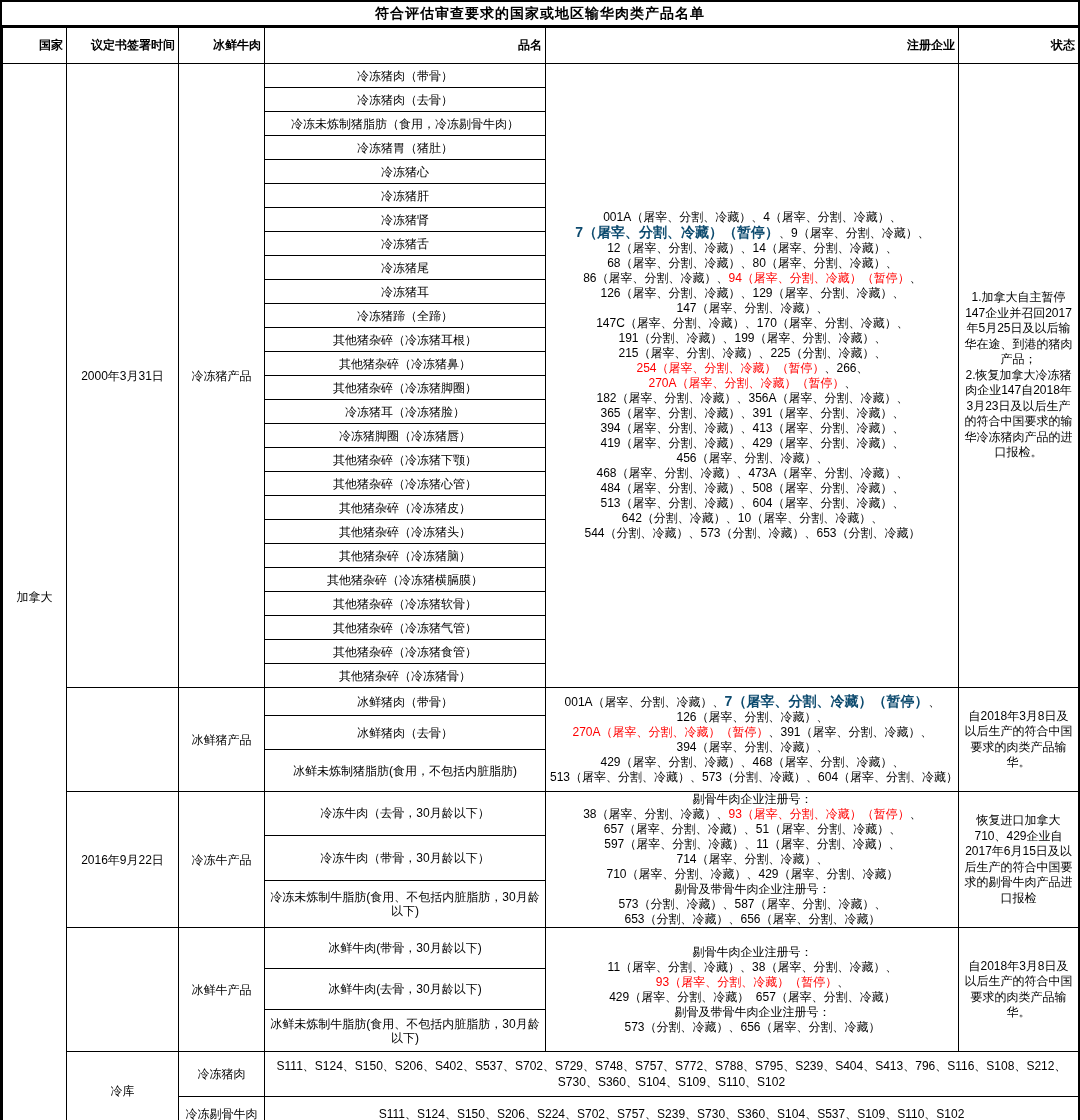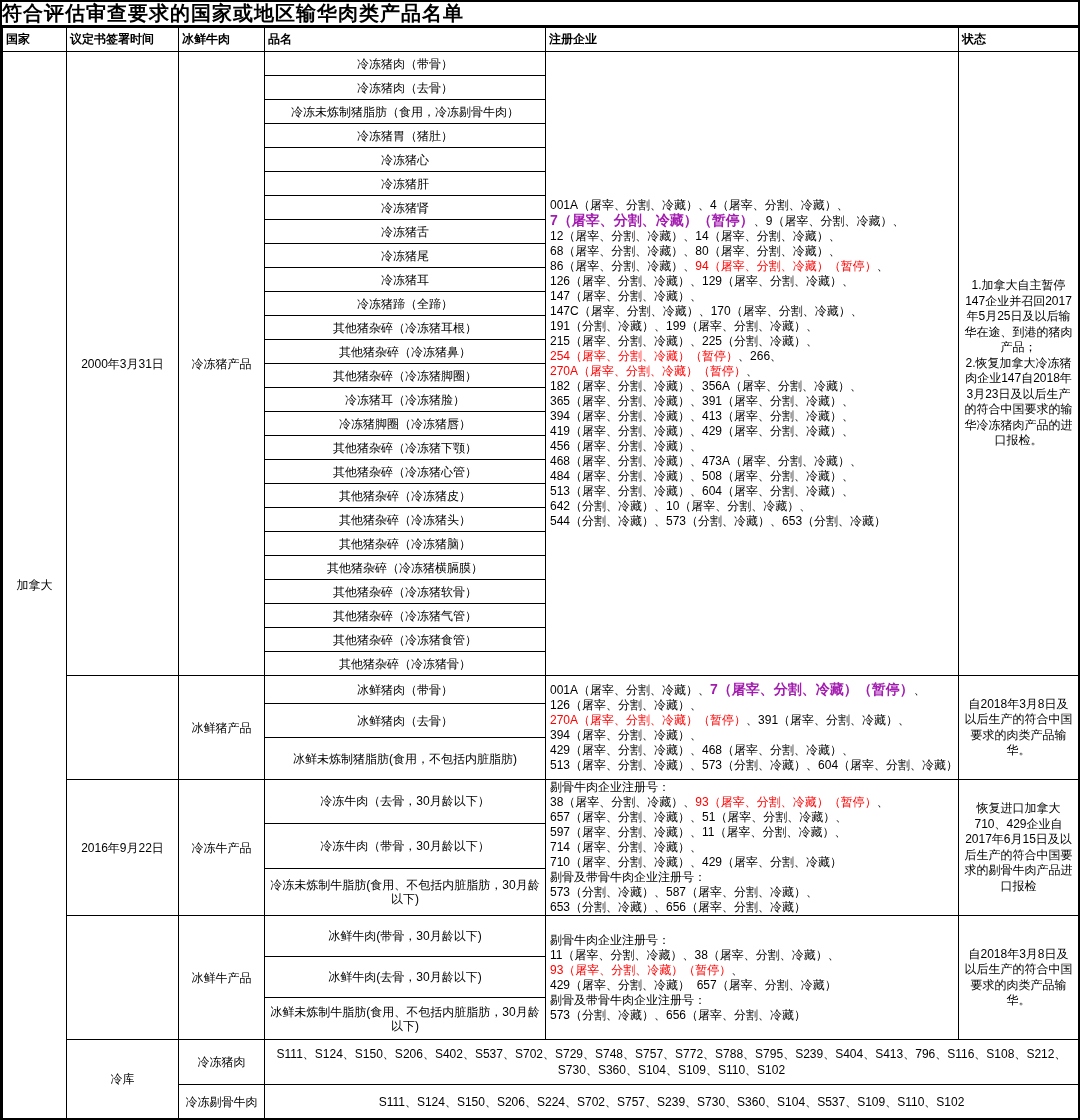--- a/index.html
+++ b/index.html
@@ -1,28 +1,28 @@
 <!DOCTYPE html>
 <html><head>
 <meta charset="utf-8">
 <style>
   html,body{margin:0;padding:0;background:#fff;}
   body{width:1080px;height:1120px;font-family:"Liberation Sans",sans-serif;color:#000;}
   .frame{box-sizing:border-box;width:1080px;border:2px solid #000;background:#fff;}
-  .title{box-sizing:border-box;height:25px;line-height:23px;
-         font-weight:bold;font-size:20px;border-bottom:2px solid #000;letter-spacing:1px;}
+  .title{box-sizing:border-box;height:25px;line-height:23px;text-align:center;
+         font-weight:bold;font-size:14px;border-bottom:2px solid #000;letter-spacing:1px;}
   table{border-collapse:collapse;table-layout:fixed;width:1076px;}
   th,td{border:1px solid #000;font-size:12px;padding:0 3px;box-sizing:border-box;
         vertical-align:middle;overflow:hidden;}
-  th{font-weight:bold;text-align:left;height:24px;}
+  th{font-weight:bold;text-align:right;height:36px;}
   td.c{text-align:center;line-height:14px;}
-  td.ent{text-align:left;line-height:15px;padding-left:4px;}
+  td.ent{text-align:center;line-height:15px;padding-left:4px;}
   td.ent div{white-space:nowrap;}
   .sr{color:#ff0000;}
-  .sR{color:#a21caf;font-weight:bold;font-size:14px;}
+  .sR{color:#0c4a6e;font-weight:bold;font-size:14px;}
   td.status{text-align:center;line-height:15.5px;padding:0 4px;}
   td.regs{text-align:center;line-height:16px;padding:0 4px;}
 </style>
 </head>
 <body>
 
 <div class="frame">
   <div class="title">符合评估审查要求的国家或地区输华肉类产品名单</div>
   <table>
     <colgroup>

